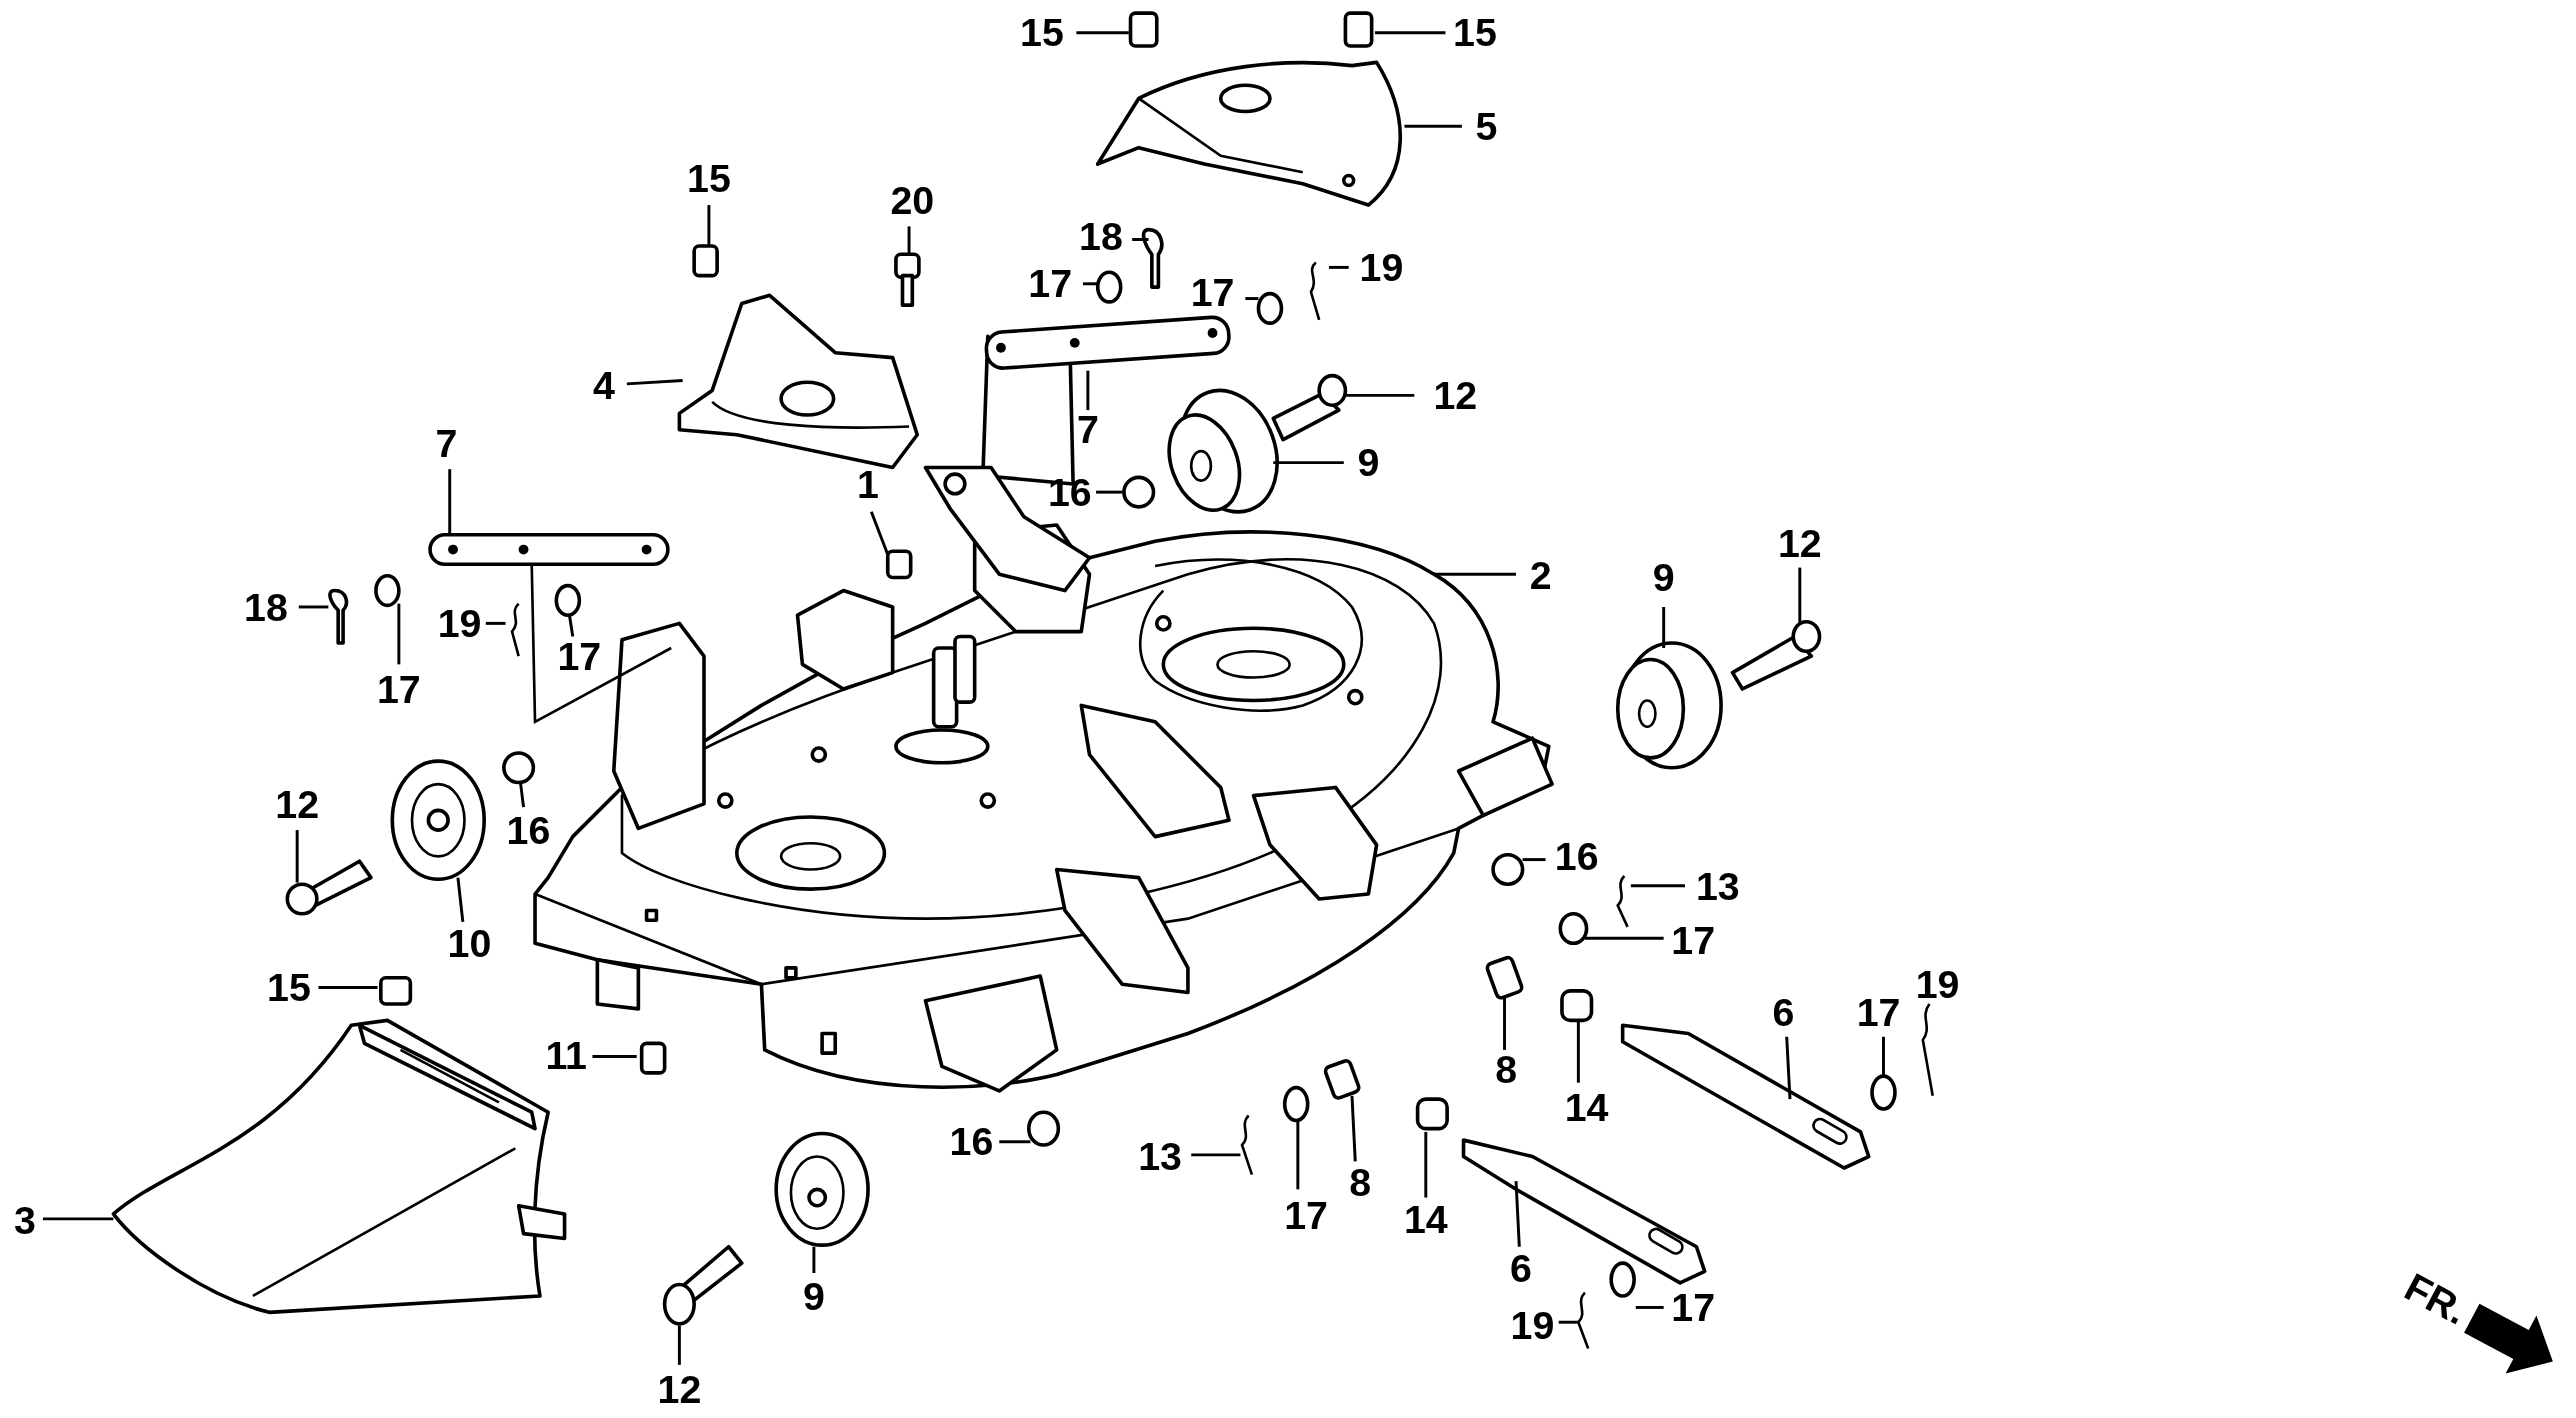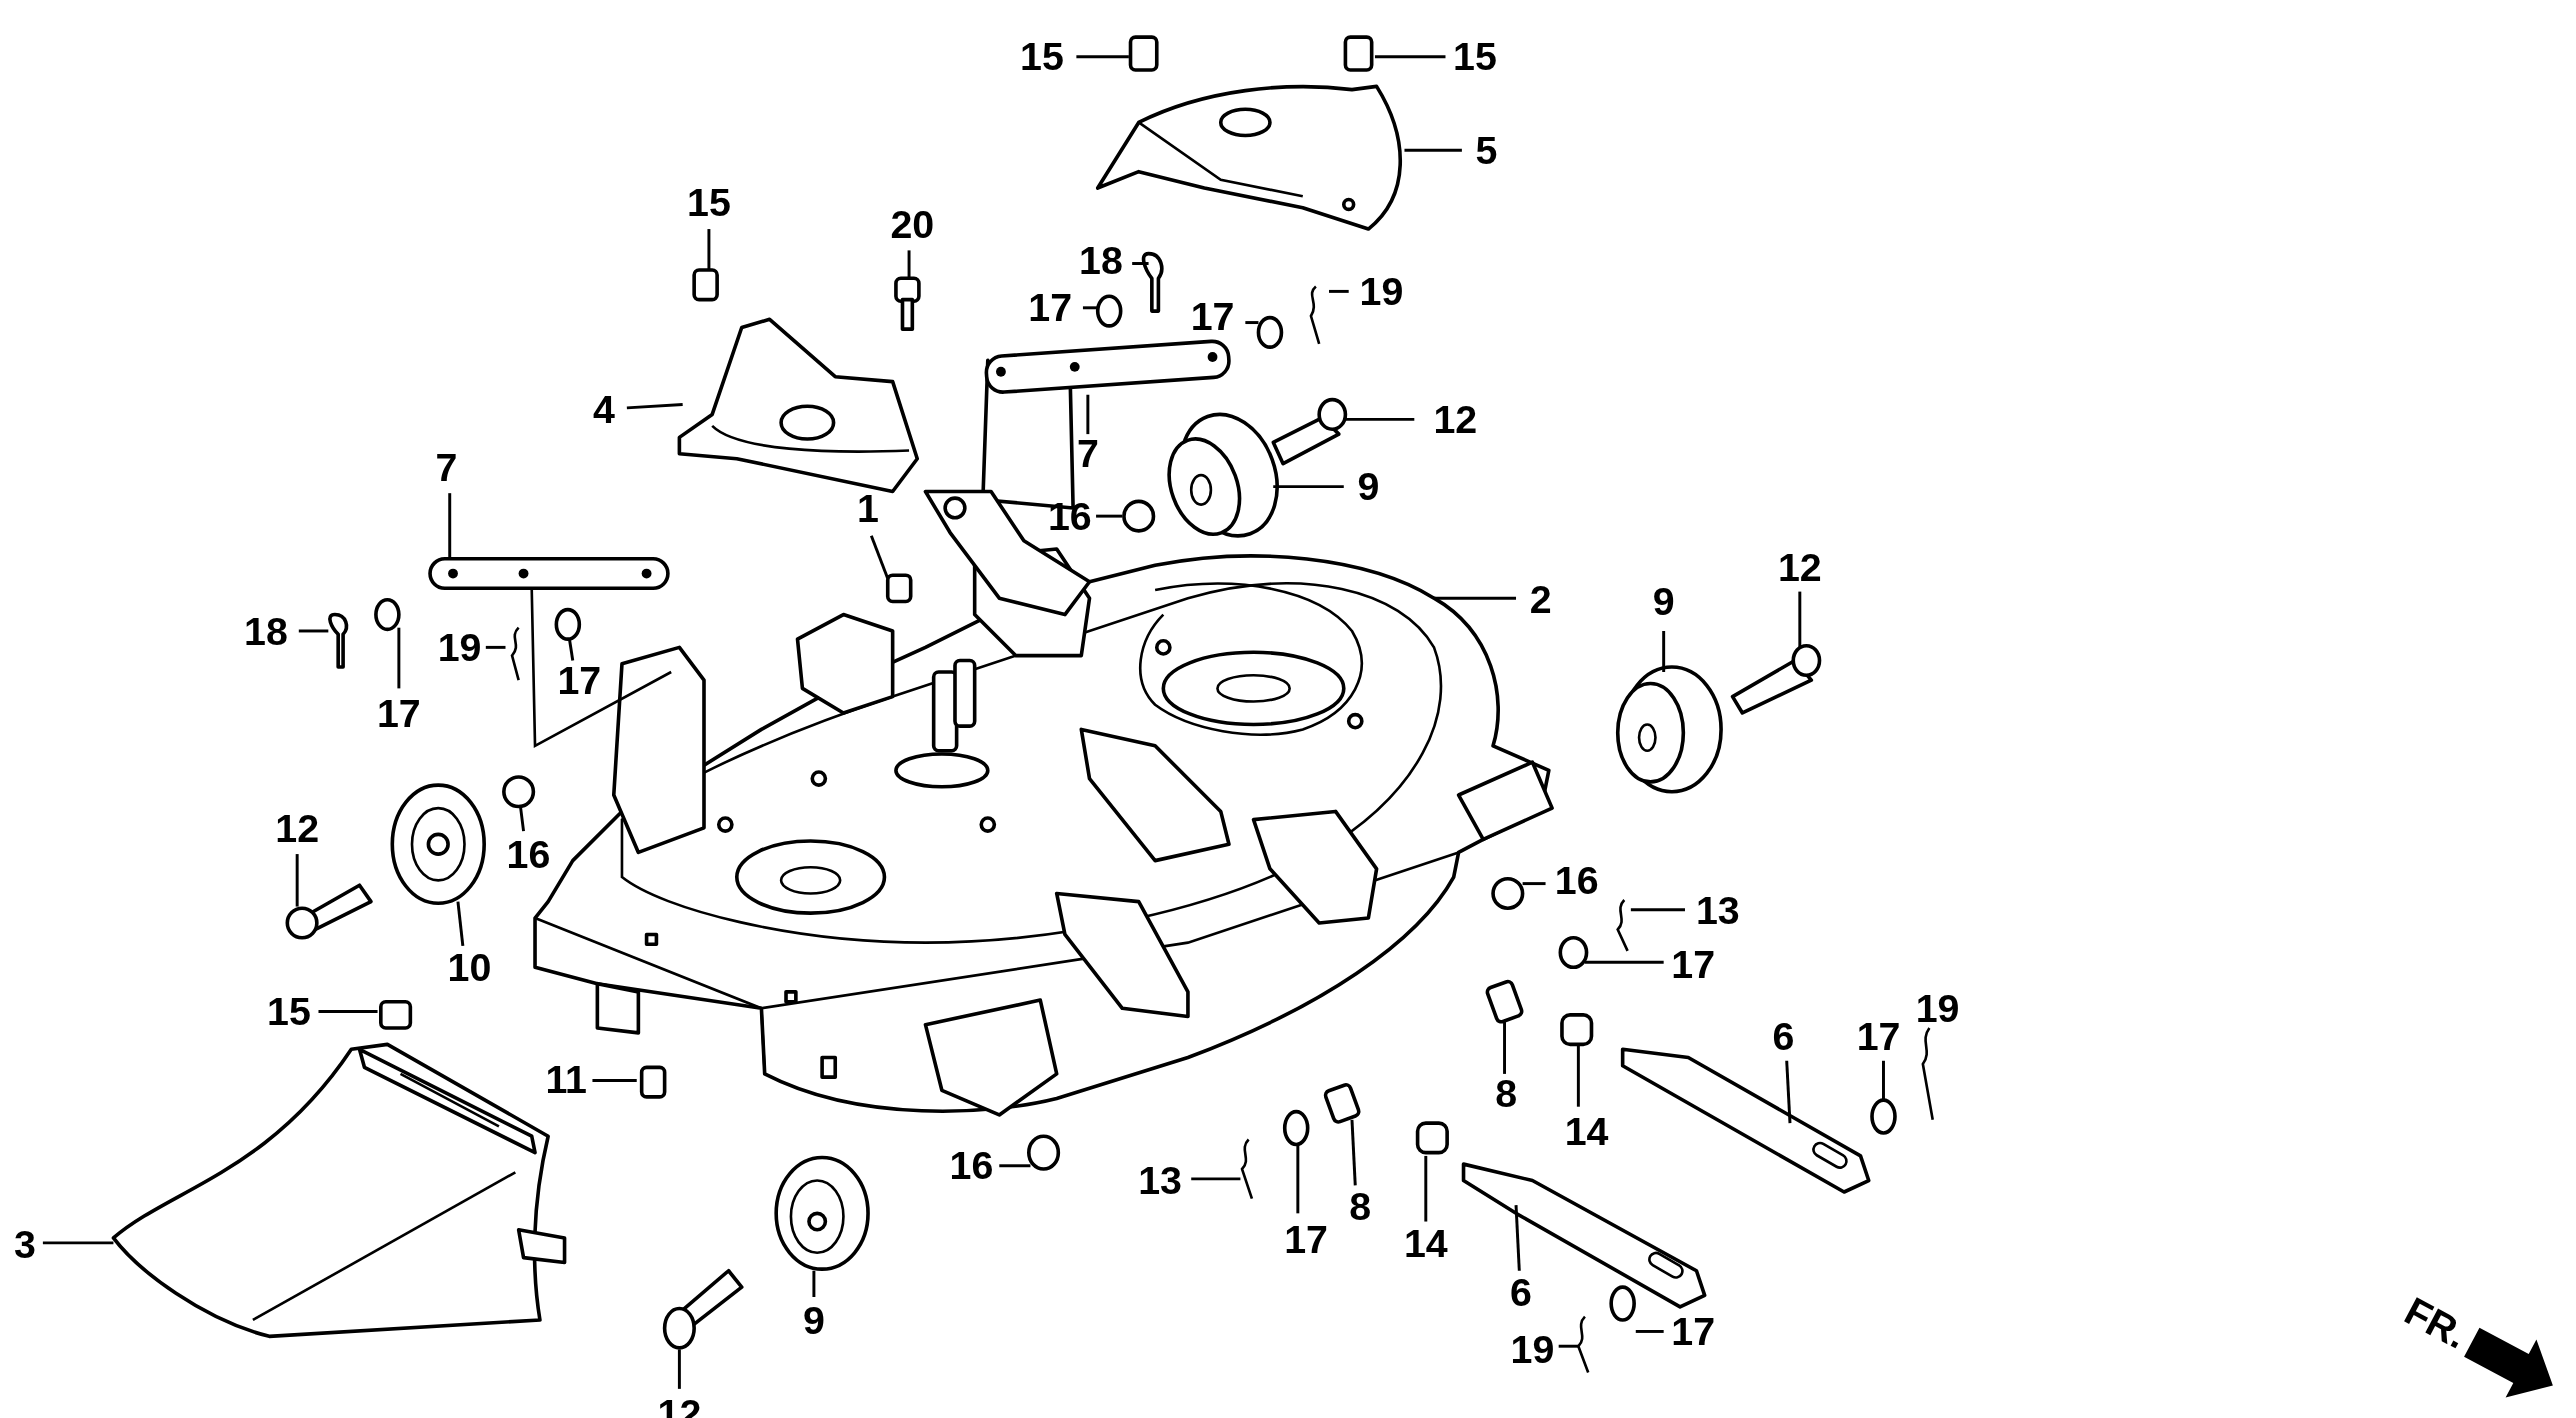--- a/index.html
+++ b/index.html
@@ -1,17 +1,17 @@
 <!DOCTYPE html>
 <html style="font-size:12.8px"><head>
 <meta charset="utf-8">
 <style>
   html,body{margin:0;padding:0;background:#ffffff;}
   body{width:2576px;height:1419px;overflow:hidden;font-family:"Liberation Sans",sans-serif;}
-  #stage{position:absolute;left:0;top:0;width:2576px;height:1027px;margin-top:24px;}
+  #stage{position:absolute;left:0;top:0;width:2576px;height:1027px;}
   svg text{font-family:"Liberation Sans",sans-serif;font-weight:bold;fill:#000;}
   .part{fill:#fff;stroke:#000;stroke-width:2.2;stroke-linejoin:round;stroke-linecap:round;}
   .thin{fill:none;stroke:#000;stroke-width:1.6;}
   .lead{stroke:#000;stroke-width:1.8;fill:none;}
   .blk{fill:#000;stroke:none;}
 </style>
 </head>
 <body>
 
 <div id="stage">

